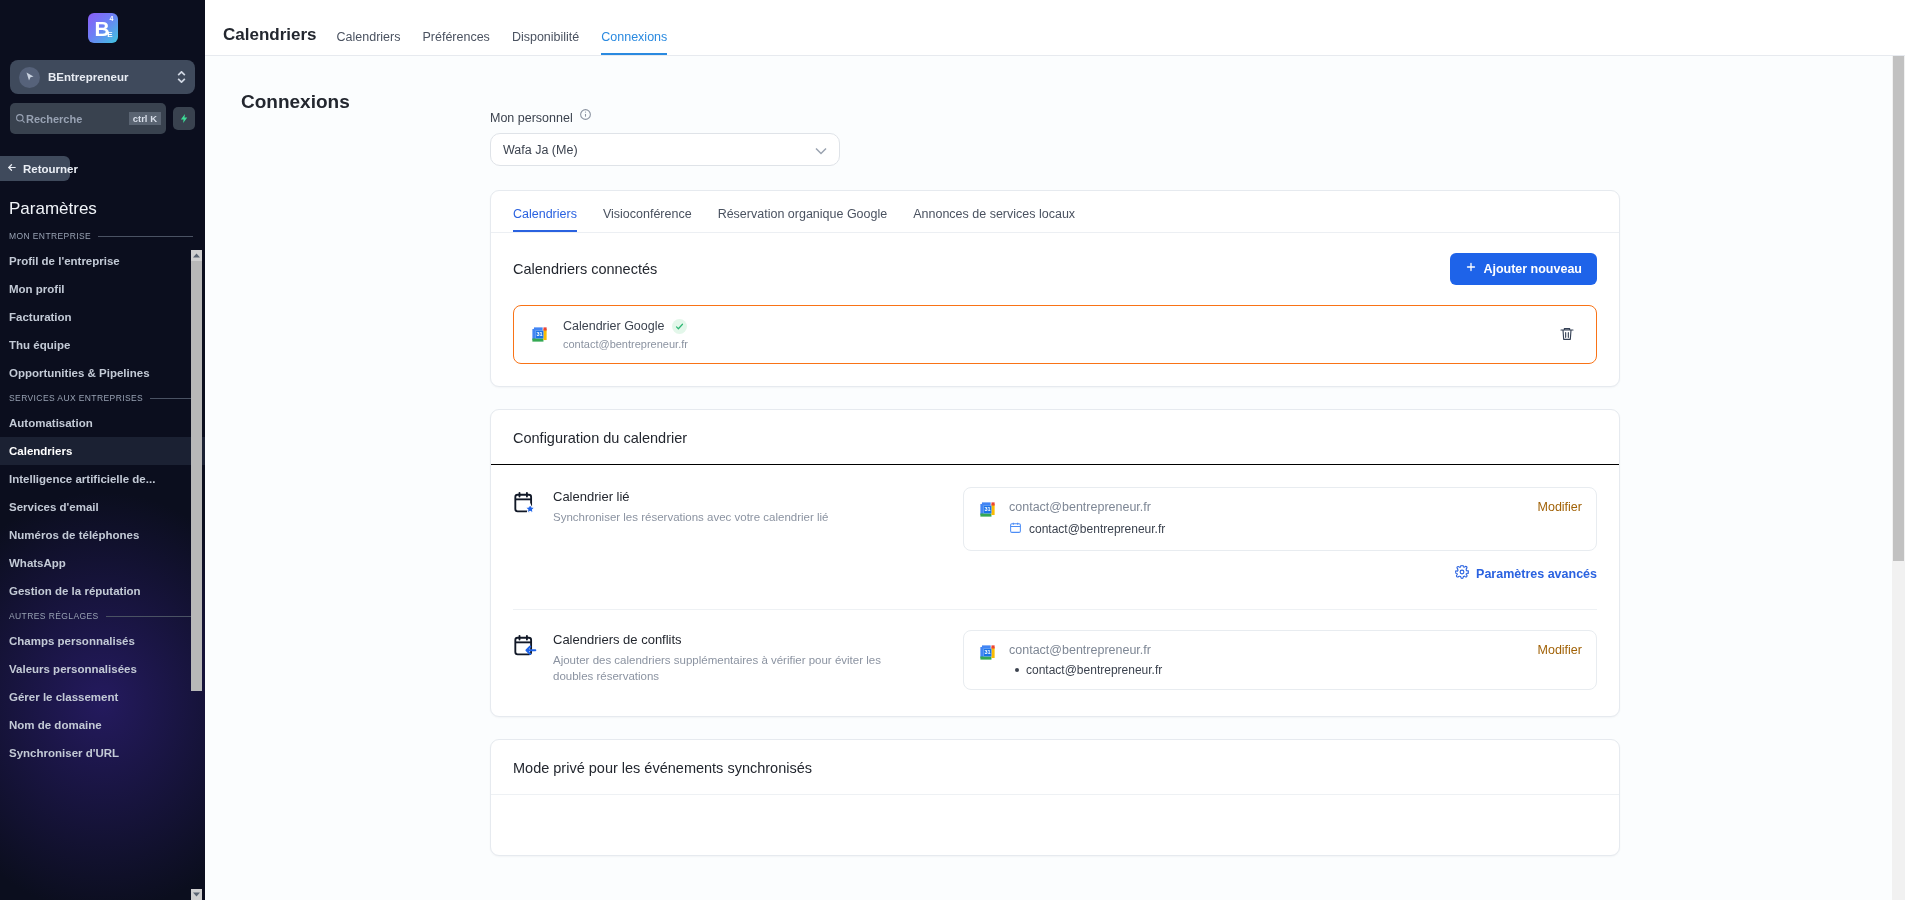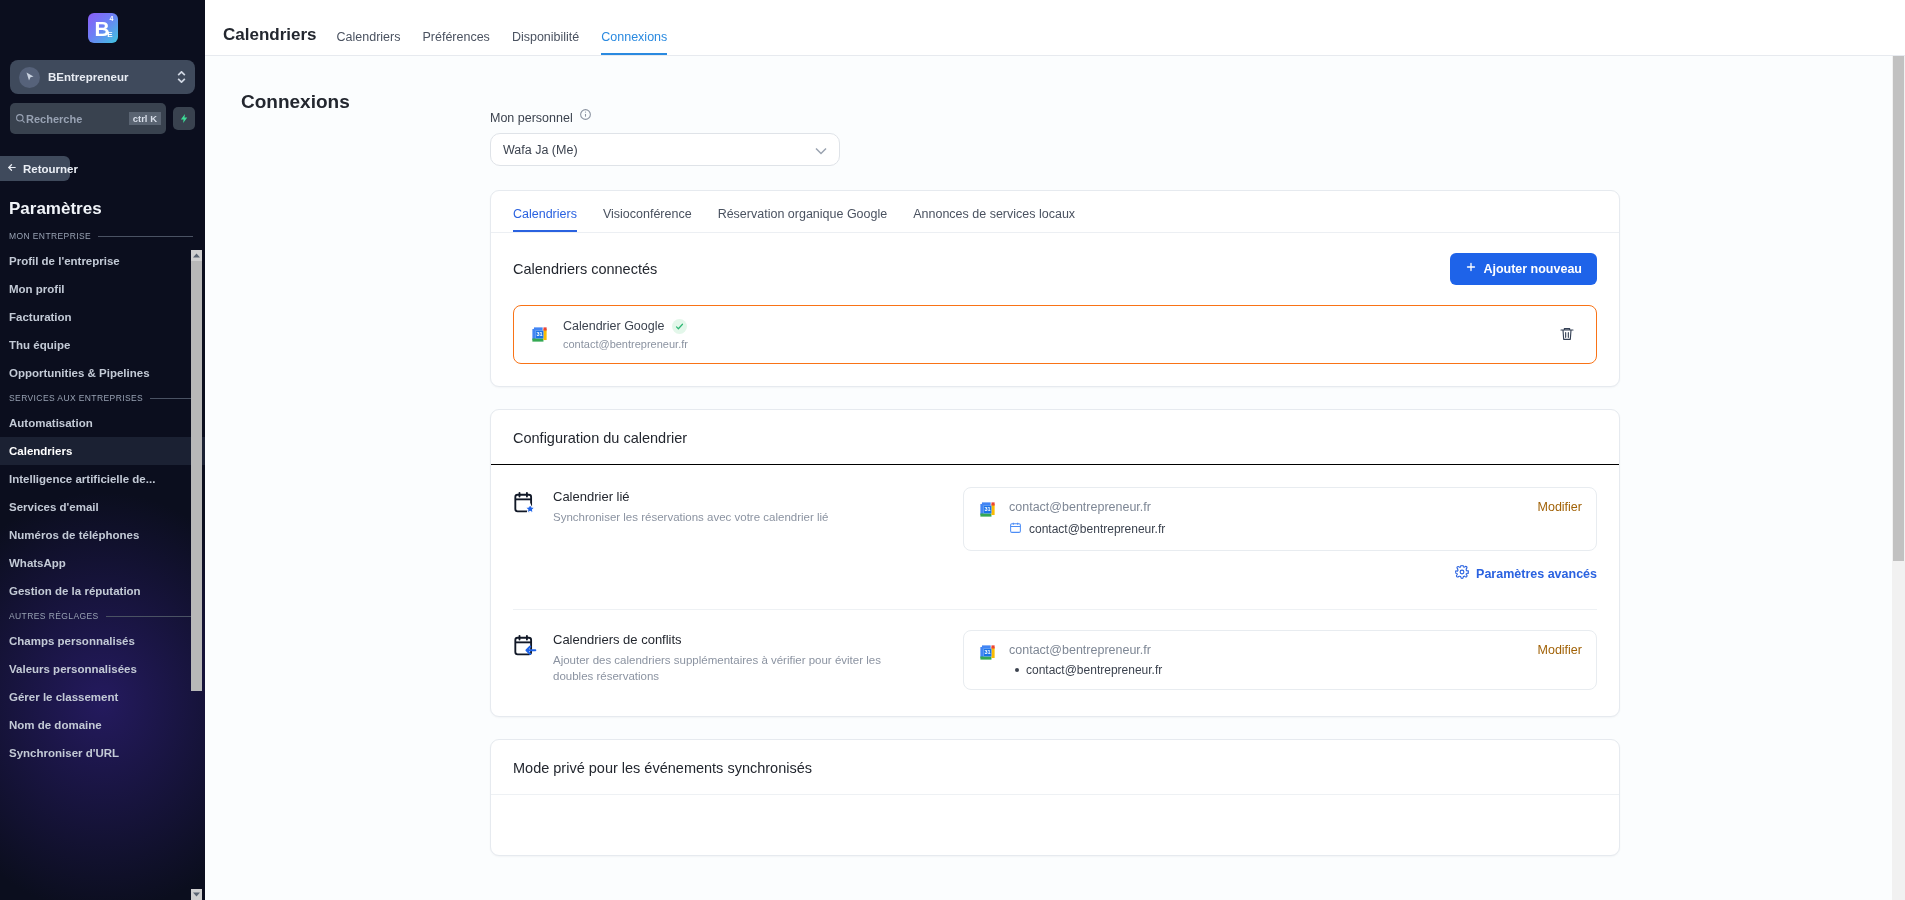--- a/index.html
+++ b/index.html
@@ -60,21 +60,21 @@
   }
 
   .back-btn {
     margin-top: 22px; width: 70px; height: 25px; background: #3f4a5c;
     border-top-right-radius: 6px; border-bottom-right-radius: 6px;
     display: flex; align-items: center; gap: 5px; padding-left: 6px;
     font-size: 11.5px; font-weight: 700; color: #eaeef5; cursor: pointer;
   }
 
   .settings-title {
-    margin: 18px 0 0 9px; font-size: 17px; font-weight: 700; color: #f1f4f9;
+    margin: 18px 0 0 9px; font-size: 17px; font-weight: 400; color: #f1f4f9;
   }
 
   .nav-scroll { margin-top: 10px; position: relative; }
   .nav-group-label {
     display: flex; align-items: center; gap: 7px;
     padding: 0 12px 0 9px; margin-top: 4px; margin-bottom: 4px; height: 14px;
   }
   .nav-group-label span {
     font-size: 8.5px; letter-spacing: .4px; color: #98a2b3; font-weight: 400; white-space: nowrap;
   }

